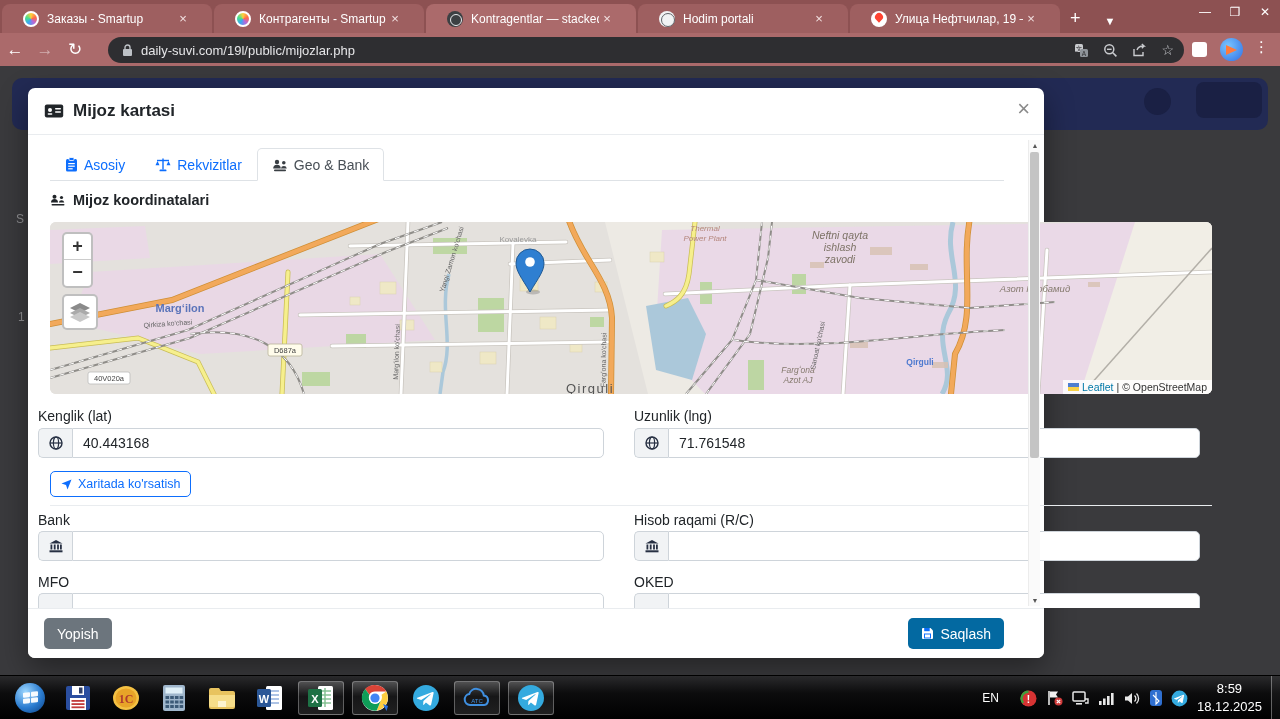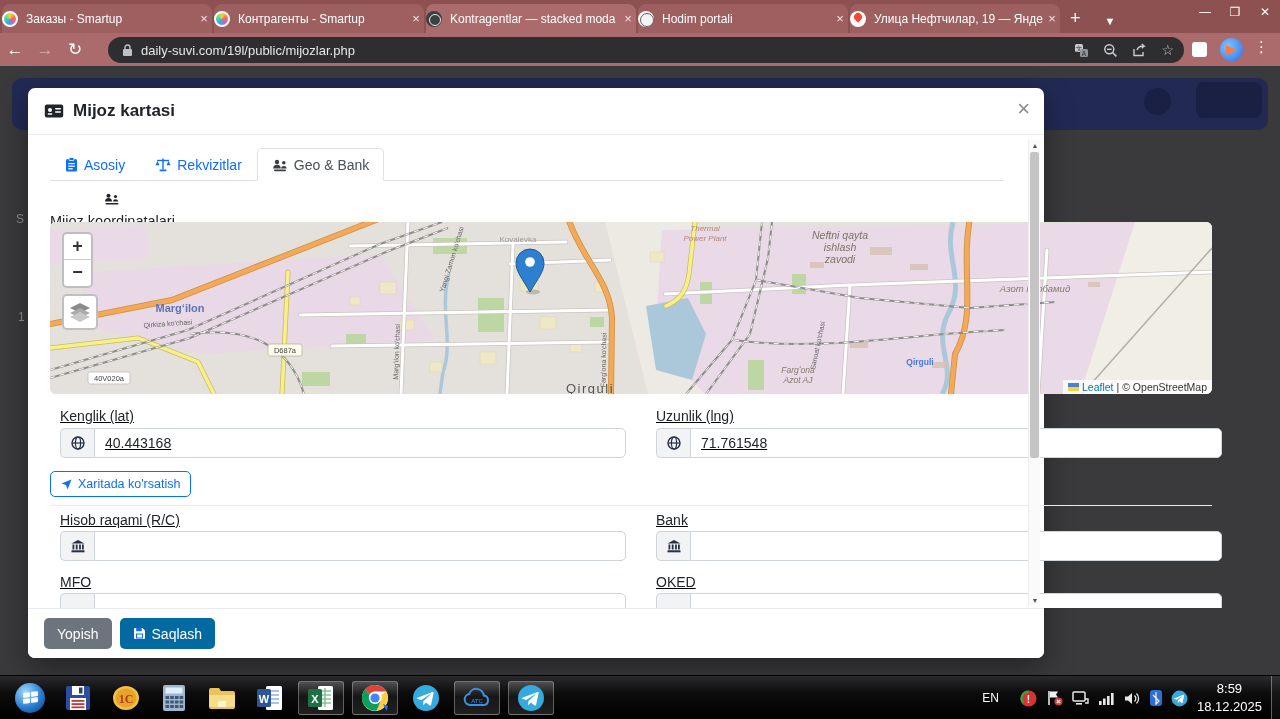--- a/index.html
+++ b/index.html
@@ -2,21 +2,21 @@
 <html><head>
 <meta charset="utf-8">
 <style>
   html,body{margin:0;padding:0;width:1280px;height:719px;overflow:hidden;
     font-family:"Liberation Sans","DejaVu Sans",sans-serif;background:#3a3a3d;}
   *{box-sizing:border-box;}
 
   
   #tabstrip{position:absolute;left:0;top:0;width:1280px;height:33px;background:#8d5152;display:flex;align-items:flex-end;}
   .btab{position:relative;height:29px;width:210px;margin-left:2px;border-radius:8px 8px 0 0;
-    background:#9e5f60;display:flex;align-items:center;padding:0 0;color:#fff;font-size:12px;}
+    background:#9e5f60;display:flex;align-items:center;padding:0 21px;color:#fff;font-size:12px;}
   .btab.active{background:#ab6a6b;}
   .btab .fav{width:16px;height:16px;border-radius:50%;margin-right:8px;flex:0 0 16px;}
   .btab .t{flex:1;white-space:nowrap;overflow:hidden;}
   .btab .x{width:16px;text-align:center;color:#f3e2e2;font-size:13px;cursor:default;}
   .fav-smartup{background:conic-gradient(#ffd23e,#ff6b4a,#b06ae0,#3aa9f2,#4be08a,#ffd23e);border:2px solid #fff;}
   .fav-globe-dark{background:#3c4043;position:relative;}
   .fav-globe-dark:after{content:"";position:absolute;left:3px;top:3px;width:10px;height:10px;border-radius:50%;border:1.5px solid #e8eaed;}
   .fav-globe-gray{background:#f1f3f4;position:relative;}
   .fav-globe-gray:after{content:"";position:absolute;left:2px;top:2px;width:12px;height:12px;border-radius:50%;border:1.5px solid #5f6368;}
   .fav-pin{background:#fff;position:relative;}
@@ -54,51 +54,51 @@
     display:flex;align-items:center;padding:0 16px;}
   #modal-title{font-size:17px;font-weight:bold;color:#212529;margin-left:9px;}
   #modal-close{position:absolute;right:14px;top:8px;font-size:22px;color:#8a8a8a;}
 
   #modal-tabs{position:absolute;left:22px;top:60px;right:40px;height:33px;display:flex;border-bottom:1px solid #dee2e6;}
   .mtab{display:flex;align-items:center;gap:6px;padding:0 14px;font-size:14px;color:#0d6efd;height:33px;
     border:1px solid transparent;border-radius:5px 5px 0 0;}
   .mtab.active{color:#495057;background:#fff;border-color:#dee2e6 #dee2e6 #fff;}
 
   #section-title{position:absolute;left:22px;top:104px;display:flex;align-items:center;gap:7px;
-    font-size:14.5px;font-weight:normal;color:#212529;flex-direction:column;}
+    font-size:14.5px;font-weight:bold;color:#212529;}
 
   #map-box{position:absolute;left:22px;top:134px;width:1162px;height:172px;border-radius:6px;overflow:hidden;background:#e4e1dd;}
   #map-zoomctl{position:absolute;left:12px;top:10px;width:31px;background:#fff;border:2px solid rgba(0,0,0,.25);border-radius:5px;}
   #map-zoomctl div{height:26px;line-height:25px;text-align:center;font-size:18px;font-weight:bold;color:#333;}
   #map-zoomctl div:first-child{border-bottom:1px solid #ccc;}
   #map-layers{position:absolute;left:12px;top:72px;width:36px;height:36px;background:#fff;border:2px solid rgba(0,0,0,.25);border-radius:5px;display:flex;align-items:center;justify-content:center;}
   #map-attrib{position:absolute;right:0;bottom:0;background:rgba(255,255,255,.82);font-size:10.5px;color:#333;
     padding:1px 5px;display:flex;align-items:center;gap:3px;margin-top:31px;}
   #map-attrib .leaflet{color:#0078a8;}
   .ukrflag{display:inline-block;width:11px;height:8px;background:linear-gradient(#4e7fd0 50%,#f7d147 50%);}
 
-  .form-row{position:absolute;left:32px;width:1162px;display:grid;grid-template-columns:1fr 1fr;column-gap:30px;text-decoration:underline;}
+  .form-row{position:absolute;left:10px;width:1162px;display:grid;grid-template-columns:1fr 1fr;column-gap:30px;}
   .flabel{font-size:14px;color:#212529;}
   .igroup{display:flex;height:30px;}
   .iprefix{width:34px;background:#f1f3f5;border:1px solid #ced4da;border-right:0;border-radius:5px 0 0 5px;
     display:flex;align-items:center;justify-content:center;color:#273043;}
   .igroup input{flex:1;border:1px solid #ced4da;border-radius:0 5px 5px 0;font-size:14px;color:#212529;
     padding:0 10px;outline:none;font-family:inherit;background:#fff;}
   #btn-showmap{position:absolute;left:22px;top:383px;height:26px;display:flex;align-items:center;gap:6px;
     border:1px solid #0d6efd;color:#0d6efd;background:#fff;border-radius:5px;font-size:12.5px;padding:0 10px;font-family:inherit;}
   .hdivider{position:absolute;left:22px;width:1162px;border-top:1px solid #e9ecef;}
 
   #mfo-sliver,#oked-sliver{overflow:hidden;height:15px;}
 
   #modal-scrollbar{position:absolute;right:4px;top:52px;width:12px;height:466px;background:#fafafa;border-left:1px solid #ececec;}
   #modal-scrollbar .arr{position:absolute;left:0;width:12px;text-align:center;font-size:7px;color:#555;}
   #sb-thumb{position:absolute;left:1px;top:12px;width:9px;height:306px;background:#c4c4c4;border-radius:2px;}
 
   #modal-footer{position:absolute;left:0;top:520px;width:100%;height:50px;border-top:1px solid #e9ecef;
-    display:flex;align-items:center;justify-content:flex-start;gap:8px;padding:0 40px 0 16px;background:#fff;border-radius:0 0 7px 7px;}
+    display:flex;align-items:center;justify-content:space-between;gap:8px;padding:0 40px 0 16px;background:#fff;border-radius:0 0 7px 7px;}
   .btn{height:31px;border:none;border-radius:5px;font-size:14px;padding:0 13px;font-family:inherit;display:flex;align-items:center;gap:6px;}
   .btn-secondary{background:#6c757d;color:#fff;}
   .btn-primary{background:#0369a1;color:#fff;}
 
   
   #taskbar{position:absolute;left:0;top:675px;width:1280px;height:44px;
     background:linear-gradient(#2a2a2c,#0c0c0d 40%,#000);border-top:1px solid #000;display:flex;align-items:center;}
   .tb-ic{width:40px;height:34px;margin-left:8px;display:flex;align-items:center;justify-content:center;}
   .tb-ic.open{width:46px;border:1px solid rgba(255,255,255,.3);border-radius:3px;
     background:linear-gradient(rgba(255,255,255,.22),rgba(255,255,255,.05) 45%,rgba(255,255,255,.12));}
@@ -437,22 +437,22 @@
     <button id="btn-showmap">
       <svg width="11" height="11" viewBox="0 0 11 11">
           <path d="M10.5 0.5 L0.5 4.5 L5 6 L6.5 10.5 Z" fill="#0d6efd"></path>
         </svg>
       <span>Xaritada ko'rsatish</span>
     </button>
 
     <div class="hdivider" style="top:417px;"></div>
 
     <div class="form-row" style="top:424px;">
+      <span class="flabel">Bank</span>
       <span class="flabel">Hisob raqami (R/C)</span>
-      <span class="flabel">Bank</span>
     </div>
     <div class="form-row" style="top:443px;">
       <div class="igroup">
         <span class="iprefix">
             <svg width="14" height="13" viewBox="0 0 14 13">
               <polygon points="7,0 13.5,3.5 0.5,3.5" fill="#273043"></polygon>
               <rect x="1.5" y="4.5" width="1.8" height="5" fill="#273043"></rect>
               <rect x="4.8" y="4.5" width="1.8" height="5" fill="#273043"></rect>
               <rect x="8.1" y="4.5" width="1.8" height="5" fill="#273043"></rect>
               <rect x="11" y="4.5" width="1.8" height="5" fill="#273043"></rect>

